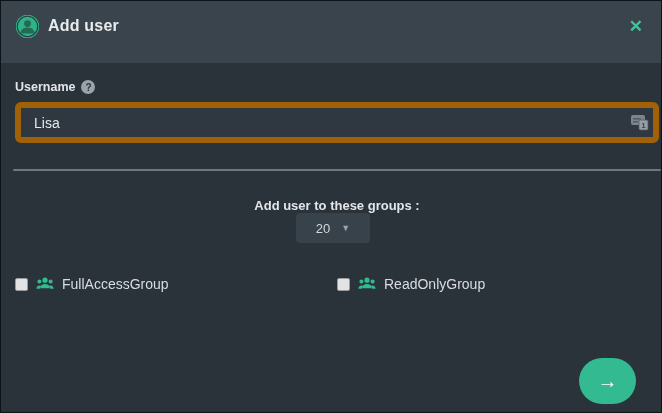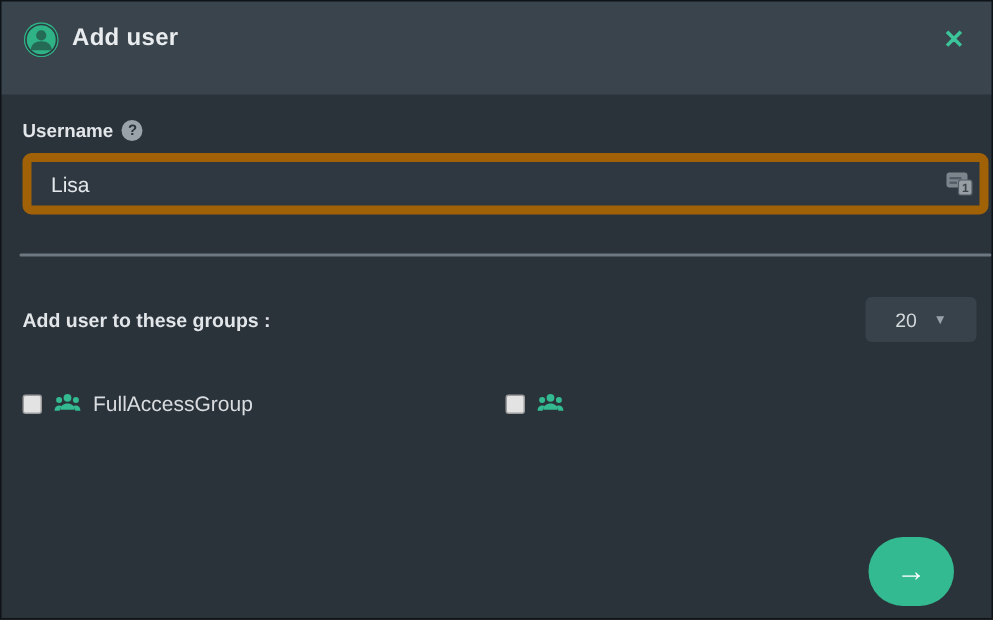--- a/index.html
+++ b/index.html
@@ -52,21 +52,21 @@
     outline:none;
   }
   .autofill{
     position:absolute;right:9px;top:11px;width:20px;height:19px;opacity:.85;
   }
   .divider{
     height:2px;background:#6e7880;border-radius:1px;
     margin:26px -2px 0 -2px;
   }
   .groups-row{
-    margin-top:27px;display:flex;align-items:center;justify-content:space-between;
+    margin-top:27px;display:flex;align-items:center;justify-content:space-between;flex-direction:column;
   }
   .groups-label{font-size:13px;font-weight:bold;color:#e2e6e9;}
   .page-select{
     width:74px;height:30px;background:#384era;
     background:#38424b;border-radius:4px;
     display:flex;align-items:center;justify-content:center;gap:11px;
     cursor:pointer;margin-right:8px;
   }
   .page-select .val{color:#d3d8db;font-size:13px;}
   .caret{color:#99a2a9;font-size:9px;line-height:1;}
@@ -156,20 +156,21 @@
         <span class="users-ico">
           <svg width="18" height="15" viewBox="0 0 18 15">
             <circle cx="9" cy="3.2" r="2.6" fill="#34ba90"></circle>
             <path d="M4.2 11.2c0-2.7 2.1-4.2 4.8-4.2s4.8 1.5 4.8 4.2z" fill="#34ba90"></path>
             <circle cx="3.4" cy="4.6" r="2" fill="#34ba90"></circle>
             <path d="M0.4 11.8c0-2.2 1.4-3.4 3.2-3.4 .7 0 1.3.2 1.8.5-1 .9-1.6 2-1.6 2.9z" fill="#34ba90"></path>
             <circle cx="14.6" cy="4.6" r="2" fill="#34ba90"></circle>
             <path d="M17.6 11.8c0-2.2-1.4-3.4-3.2-3.4-.7 0-1.3.2-1.8.5 1 .9 1.6 2 1.6 2.9z" fill="#34ba90"></path>
           </svg>
         </span>
+        <span class="check-label">ReadOnlyGroup</span>
       </div>
 
     </div>
 
     <button class="next-btn">
       <span>→</span>
     </button>
 
   </div>
 </div>

